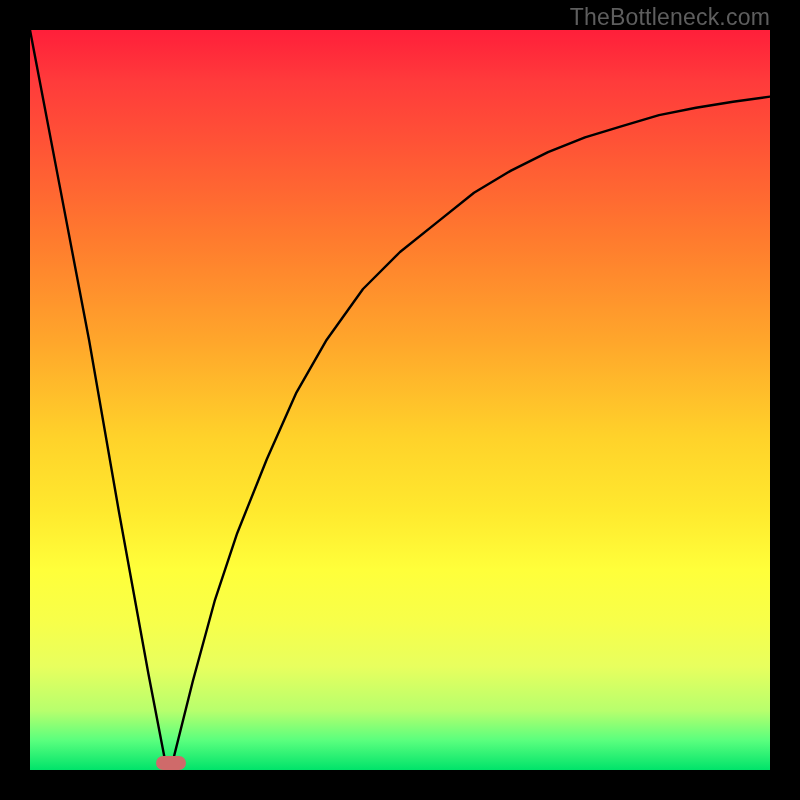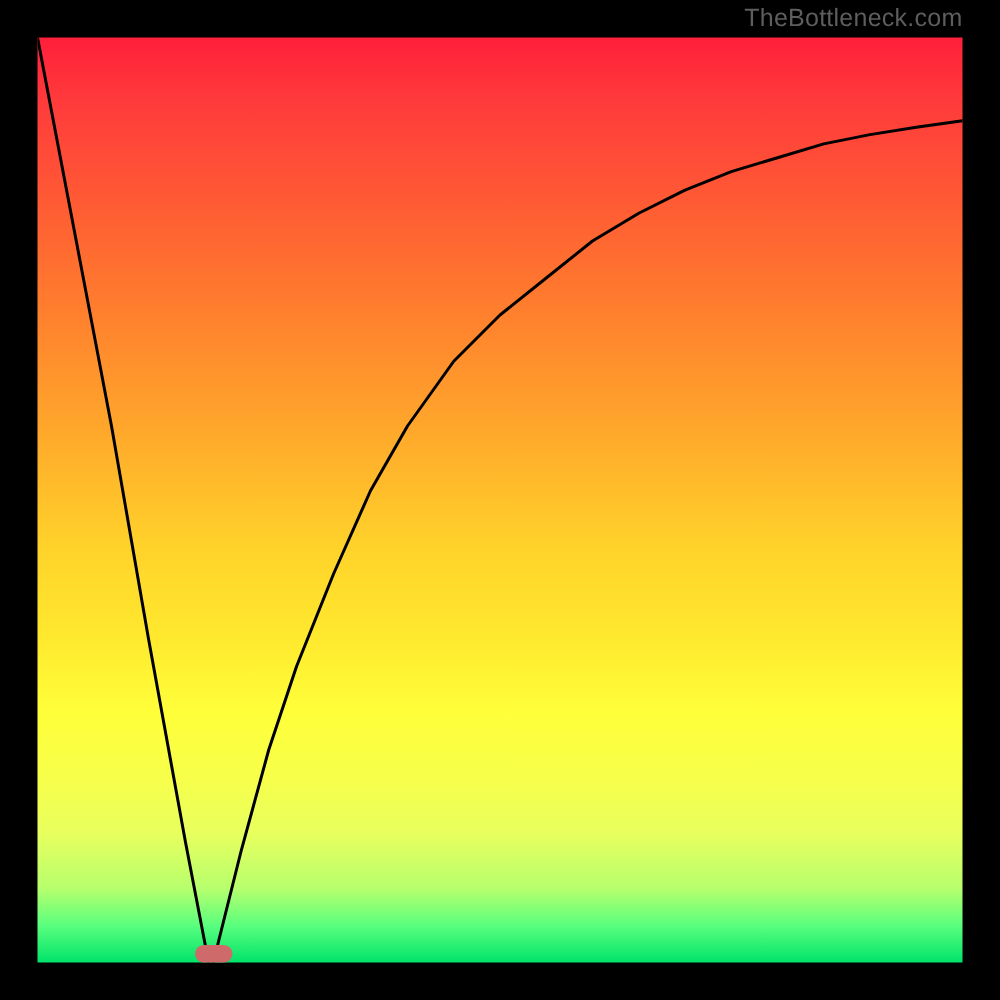--- a/index.html
+++ b/index.html
@@ -38,21 +38,21 @@
       #b7ff6d 92%,
       #5aff7e 96%,
       #00e36a 100%
     );
   }
   .watermark {
     position: absolute;
     top: 4px;
     right: 30px;
     color: #5e5e5e;
-    font-size: 20px;
+    font-size: 23px;
     font-weight: 500;
     letter-spacing: 0.2px;
     user-select: none;
   }
   svg.curve {
     position: absolute;
     inset: 0;
     width: 740px;
     height: 740px;
   }

